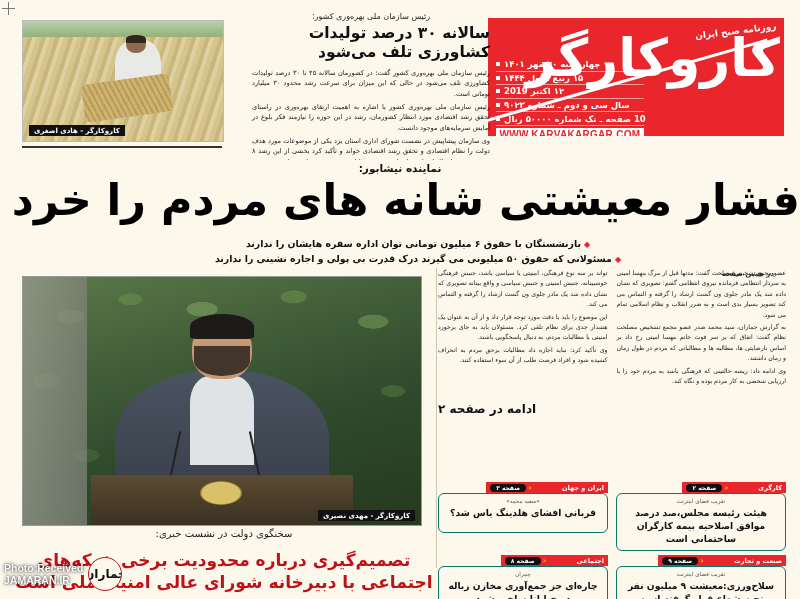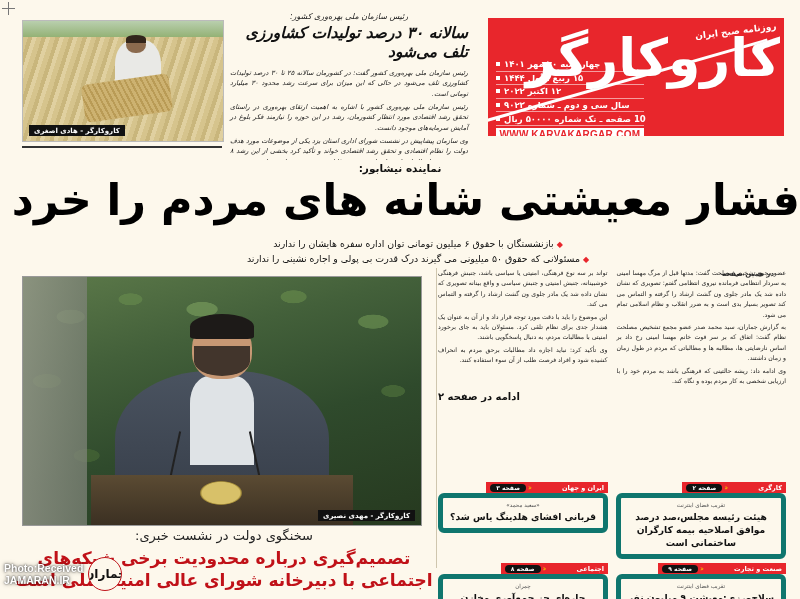--- a/index.html
+++ b/index.html
@@ -79,21 +79,21 @@
     border-radius:6px;transform:rotate(-8deg);}
   .photo-cap{
     position:absolute;background:#111;color:#fff;font-size:7px;
     padding:1.5px 5px;white-space:nowrap;font-weight:bold;
   }
   .topphoto .photo-cap{left:6px;bottom:5px;}
 
   .rule-top{position:absolute;left:22px;top:146px;width:200px;height:2px;background:#333;}
 
   
-  .toparticle{position:absolute;right:332px;top:12px;width:238px;font-style:italic;}
+  .toparticle{position:absolute;right:310px;top:12px;width:238px;}
   .kicker{font-size:8px;text-align:center;color:#222;margin-bottom:3px;}
   .tp-head2{
     font-size:15.5px;font-weight:bold;text-align:right;line-height:1.25;
     margin-bottom:5px;letter-spacing:-.2px;
   }
   .tp-body{font-size:6.6px;line-height:1.62;text-align:justify;color:#1a1a1a;}
   .tp-body p{margin:0 0 2px 0;}
   .cont-note{font-size:6.6px;text-align:left;color:#111;margin-top:2px;font-weight:bold;}
 
   
@@ -101,21 +101,21 @@
   .hb-kicker{
     position:absolute;left:0;right:0;top:2px;text-align:center;
     font-size:10.5px;font-weight:bold;color:#111;
   }
   .hb-title{
     position:absolute;left:0;right:0;top:16px;text-align:center;
     font-size:43px;font-weight:bold;line-height:1.12;letter-spacing:-1.5px;
     color:#000;white-space:nowrap;
   }
   .hb-bullets{position:absolute;left:0;right:0;top:77px;text-align:center;}
-  .hb-b{font-size:9.4px;font-weight:normal;line-height:1.55;color:#111;white-space:nowrap;margin-left:36px;}
+  .hb-b{font-size:9.4px;font-weight:bold;line-height:1.55;color:#111;white-space:nowrap;margin-left:36px;}
   .hb-dia{color:#e8262c;font-size:8px;margin-left:3px;}
   .hb-samepage{
     position:absolute;right:26px;top:110px;font-size:7px;color:#333;font-weight:bold;
   }
 
   
   .mainphoto{
     position:absolute;left:22px;top:276px;width:398px;height:248px;
     border:1px solid #999;overflow:hidden;background:#3a4a35;
   }
@@ -162,51 +162,51 @@
     width:32px;height:32px;border-radius:50%;border:1.5px solid #c0161c;
     background:#fdf8ec;display:flex;align-items:center;justify-content:center;
     color:#111;font-size:12px;font-weight:bold;overflow:hidden;
   }
   .wm-text{font-family:"Liberation Sans",sans-serif;font-size:10.5px;
     font-weight:bold;color:#fff;line-height:1.18;direction:ltr;text-align:left;
     text-shadow:0 0 2px rgba(0,0,0,.7),0 0 4px rgba(0,0,0,.5);}
 
   
   .blbox{position:absolute;left:14px;top:528px;width:420px;}
-  .bl-kicker{font-size:13px;text-align:center;color:#222;margin-bottom:4px;}
+  .bl-kicker{font-size:10px;text-align:center;color:#222;margin-bottom:10px;}
   .bl-title{font-size:17px;font-weight:bold;text-align:center;line-height:1.3;
     color:#c01118;letter-spacing:-.3px;}
 
   
   .rcol{position:absolute;right:14px;top:268px;width:348px;}
   .rc-kicker{font-size:8px;text-align:center;color:#222;margin-bottom:3px;}
   .rc-title{font-size:16.5px;font-weight:bold;text-align:center;line-height:1.25;
     margin-bottom:5px;letter-spacing:-.3px;}
   .rc-cols{display:flex;gap:9px;direction:rtl;}
   .rc-c{flex:1;font-size:6.2px;line-height:1.68;text-align:justify;color:#1a1a1a;}
   .rc-c p{margin:0 0 2px 0;}
-  .rc-cont{font-size:10px;font-weight:bold;text-align:left;margin-top:3px;}
+  .rc-cont{font-size:12px;font-weight:bold;text-align:left;margin-top:14px;}
 
   
   .teasers{position:absolute;right:14px;top:482px;width:348px;
     display:grid;grid-template-columns:1fr 1fr;gap:4px 8px;}
   .teaser{position:relative;padding-top:11px;}
   .t-tab{
     position:absolute;right:0;top:0;height:11px;min-width:104px;
     background:#e8262c;display:flex;align-items:center;justify-content:flex-start;
     direction:rtl;padding:0 4px;box-sizing:border-box;
   }
   .t-secname{color:#fff;font-size:6.5px;font-weight:bold;white-space:nowrap;padding-left:30px;}
   .t-chev{color:#f5c400;font-size:7.5px;margin:0 2px;line-height:1;letter-spacing:-2px;}
   .t-pagewrap{
     background:#111;color:#fff;font-size:6px;font-weight:bold;
     border-radius:7px;padding:.5px 6px;white-space:nowrap;
   }
   .t-card{
-    border:5px solid #0f766e;border-radius:6px;background:#fdf8ec;
+    border:1px solid #0f766e;border-radius:6px;background:#fdf8ec;
     padding:4px 6px 5px;min-height:40px;box-sizing:border-box;
   }
   .t-source{font-size:5.6px;text-align:center;color:#555;margin-bottom:2px;}
   .t-head{font-size:9.2px;font-weight:bold;text-align:center;line-height:1.42;color:#111;}
 
   .sep-v{position:absolute;left:436px;top:268px;width:1px;height:300px;background:#cfc6ae;}
 </style>
 </head>
 <body>
 
@@ -223,21 +223,21 @@
       <div class="mast-dates">
         <div class="drow">
           <span>چهارشنبه ۲۰ مهر ۱۴۰۱</span>
           <span class="dbullet"></span>
         </div>
         <div class="drow">
           <span>۱۵ ربیع الأول ۱۴۴۴</span>
           <span class="dbullet"></span>
         </div>
         <div class="drow">
-          <span>۱۲ اکتبر ۲۰۲۲</span>
+          <span>۱۲ اکتبر 2019</span>
           <span class="dbullet"></span>
         </div>
         <div class="drow">
           <span>سال سی و دوم ـ شماره ۹۰۲۳</span>
           <span class="dbullet"></span>
         </div>
         <div class="drow">
           <span>10 صفحه ـ تک شماره ۵۰۰۰۰ ریال</span>
           <span class="dbullet"></span>
         </div>

